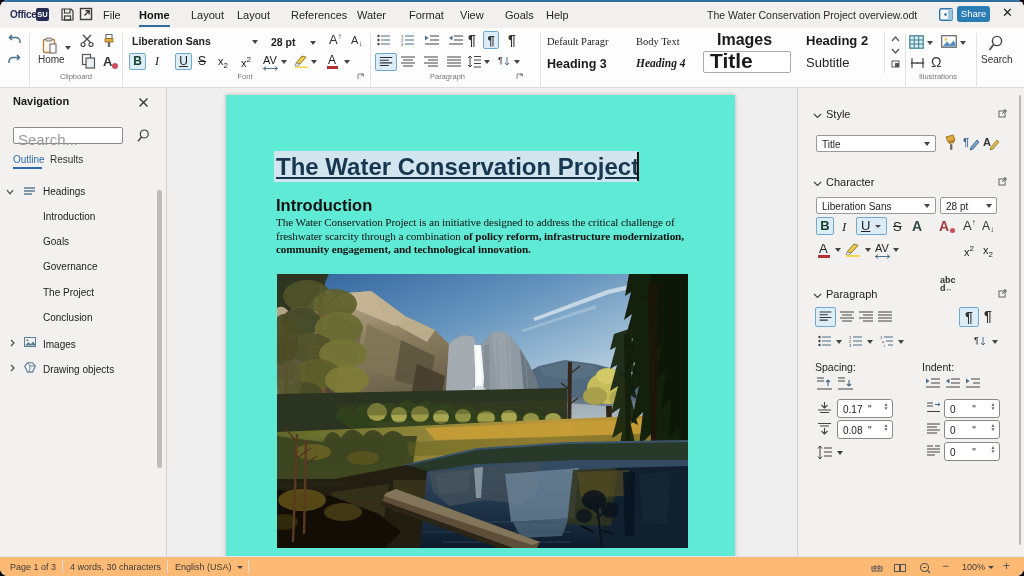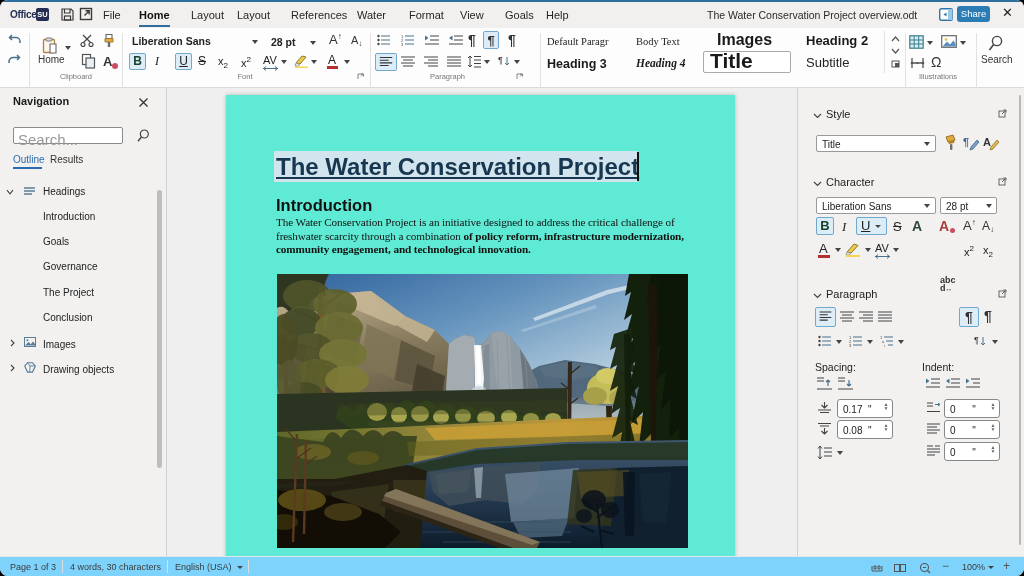--- a/index.html
+++ b/index.html
@@ -17,21 +17,21 @@
 .tbtn { position:absolute; }
 .sel { background:#ddedf7; border:1px solid #71a8cd; border-radius:2px; }
 .caret { display:inline-block; width:0; height:0; border-left:3px solid transparent; border-right:3px solid transparent; border-top:4px solid #444; vertical-align:middle; }
 
 .main { position:absolute; top:88px; left:0; right:0; bottom:20px; }
 .nav { position:absolute; left:0; top:0; bottom:0; width:167px; background:#f2f1f0; border-right:1px solid #d2d0ce; font-size:10px; color:#222; }
 .docarea { position:absolute; left:168px; right:227px; top:0; bottom:0; background:#efeff0; overflow:hidden; }
 .side { position:absolute; right:0; top:0; bottom:0; width:227px; background:#f2f1f0; border-left:1px solid #d2d0ce; font-size:10px; color:#333; }
 .page { position:absolute; left:58px; top:7px; width:509px; height:470px; background:#5eead4; box-shadow:0 0 4px rgba(0,0,0,.25); }
 
-.status { position:absolute; bottom:0; left:0; right:0; height:20px; background:#7dd3fc; border-top:1px solid #e2e5e9; font-size:9px; color:#3c3c3c; }
+.status { position:absolute; bottom:0; left:0; right:0; height:20px; background:#fdba74; border-top:1px solid #e2e5e9; font-size:9px; color:#3c3c3c; }
 .status .it { position:absolute; top:5px; }
 .spin { position:absolute; right:2px; width:8px; font-size:5px; color:#666; line-height:4px; text-align:center; top:2px; }
 </style>
 </head>
 <body>
 <div class="win">
   <div class="topline"></div>
 
   <div class="titlebar" id="titlebar">
     <span class="abs" style="left:10px; top:7px; font-size:10px; font-weight:bold; color:#252e52; letter-spacing:-0.3px;">Office</span>

